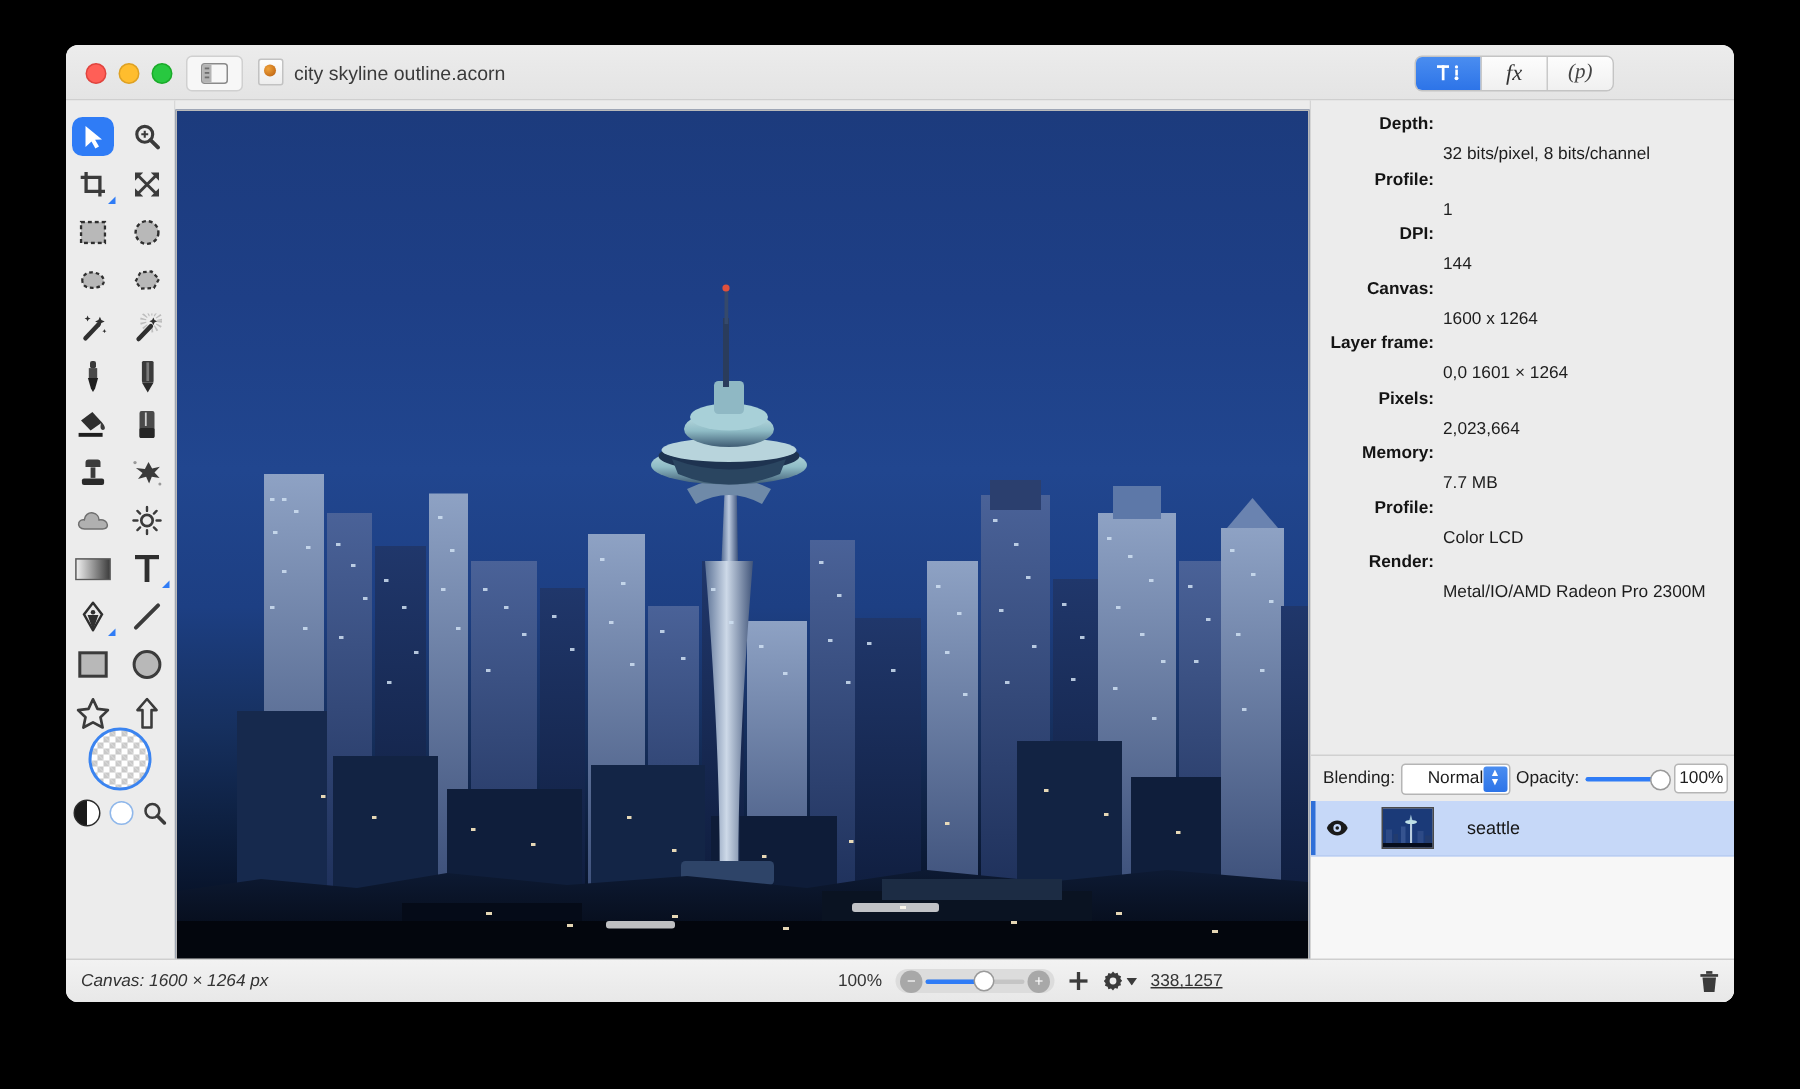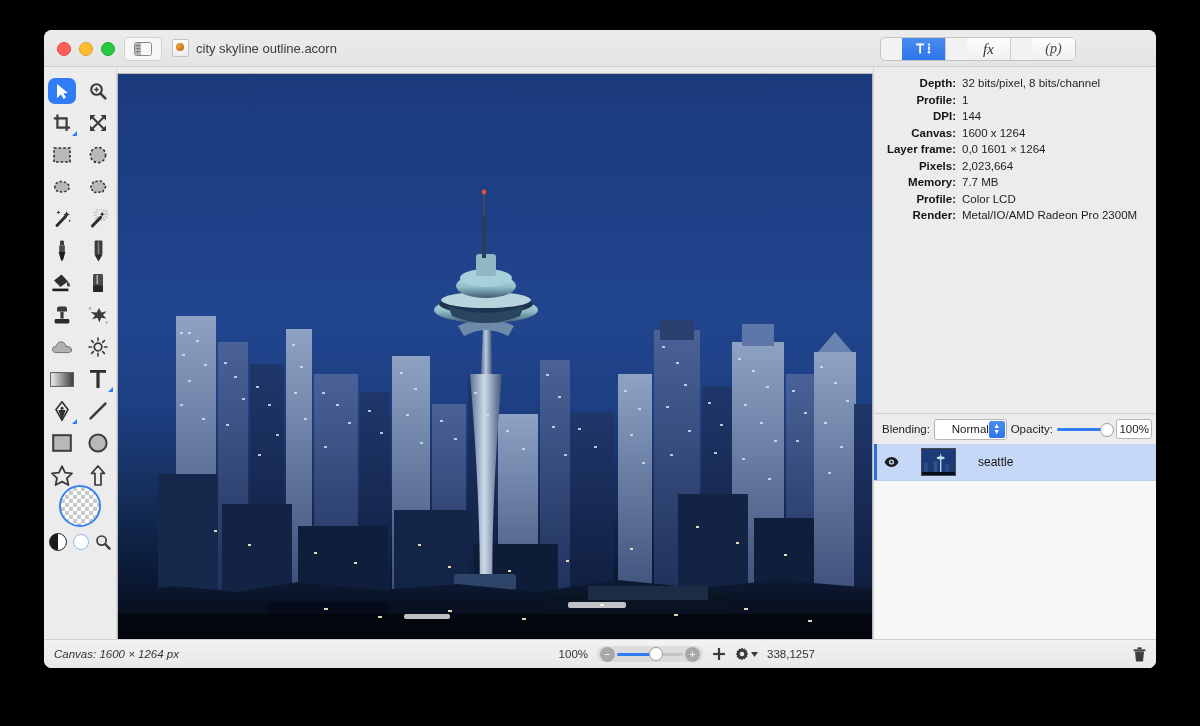--- a/index.html
+++ b/index.html
@@ -63,21 +63,20 @@
     border-radius: 5px;
     overflow: hidden;
     background: #f2f2f2;
   }
   .itab {
     width: 43px; height: 22px;
     display: flex; align-items: center; justify-content: center;
     font-size: 13px; color: #333;
     border-right: 1px solid #c9c9c9;
     background: linear-gradient(#fdfdfd, #f0f0f0);
-    margin-left: 21px;
   }
   .itab:last-child { border-right: none; }
   .itab.active {
     background: linear-gradient(#4a8df0, #2d74e8);
     color: #fff;
   }
   .itab .fx { font-style: italic; font-family: "Liberation Serif", serif; font-size: 15px; }
   .itab .pp { font-family: "Liberation Serif", serif; font-style: italic; font-size: 14px; color: #444; }
   
   .body { position: relative; height: 602px; display: flex; }
@@ -173,21 +172,21 @@
     padding: 10px 12px 0 0;
     font-size: 11.5px;
     color: #1d1d1d;
     flex: 0 0 auto;
   }
   .meta-row { display: flex; margin-bottom: 4.5px; }
   .meta-label {
     width: 82px; text-align: right; font-weight: bold;
     padding-right: 6px; color: #141414; white-space: nowrap;
   }
-  .meta-value { color: #1d1d1d; white-space: nowrap; }
+  .meta-value { color: #1d1d1d; white-space: nowrap; margin-top: 20px; }
   .meta-spacer { flex: 1 1 auto; }
   .blend-bar {
     height: 30px;
     border-top: 1px solid #d0d0d0;
     background: #ececec;
     display: flex; align-items: center; gap: 4px;
     padding: 0 8px;
     font-size: 11.5px; color: #1d1d1d;
   }
   .select-box {
@@ -282,21 +281,21 @@
     width: 12px; height: 12px; border-radius: 50%;
     background: #fff; border: 1px solid #9a9a9a;
   }
   .zs-btn {
     width: 15px; height: 15px; border-radius: 50%;
     background: #a8a8a8; color: #fff;
     display: flex; align-items: center; justify-content: center;
     font-size: 10px; position: relative; z-index: 2;
   }
   .zs-btn.right { margin-left: auto; }
-  .coords { font-size: 11.5px; color: #333; }
+  .coords { font-size: 11.5px; color: #333; text-decoration: underline; }
   .gear-wrap { display: flex; align-items: center; gap: 2px; }
   svg { display: block; }
 </style>
 </head>
 <body>
 
 <div class="window">
 
   <div class="titlebar">
     <div class="traffic">

